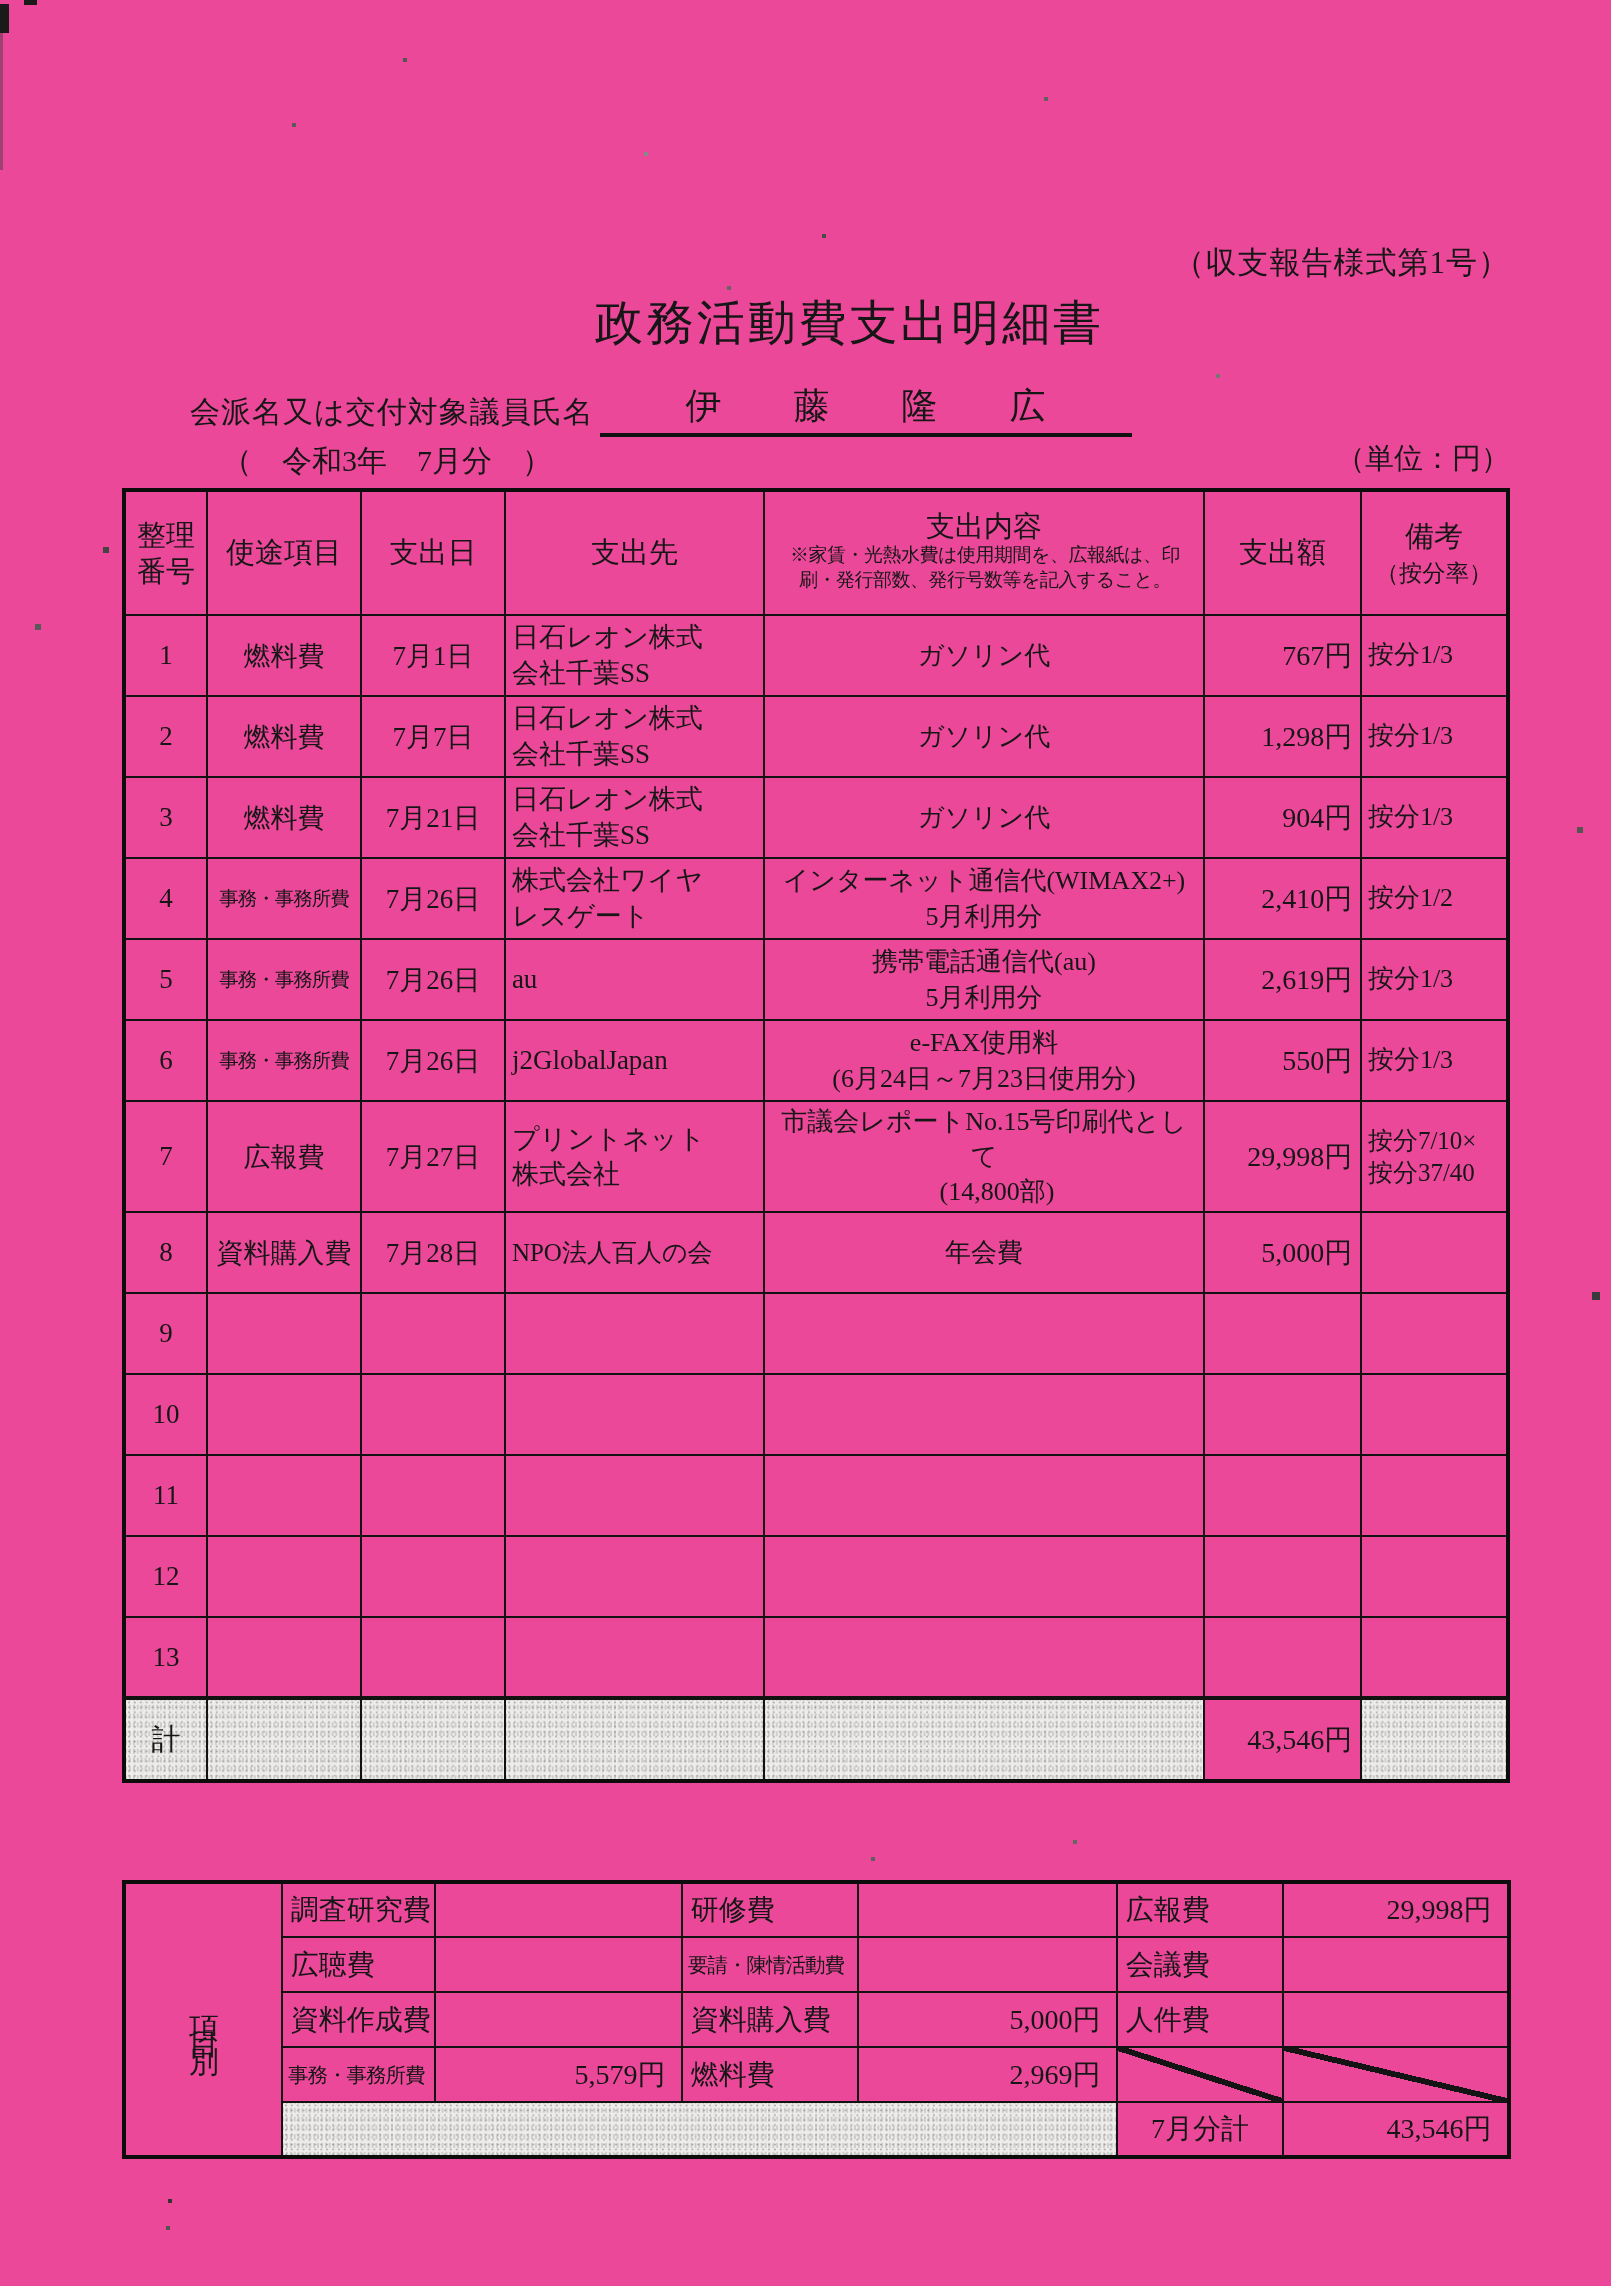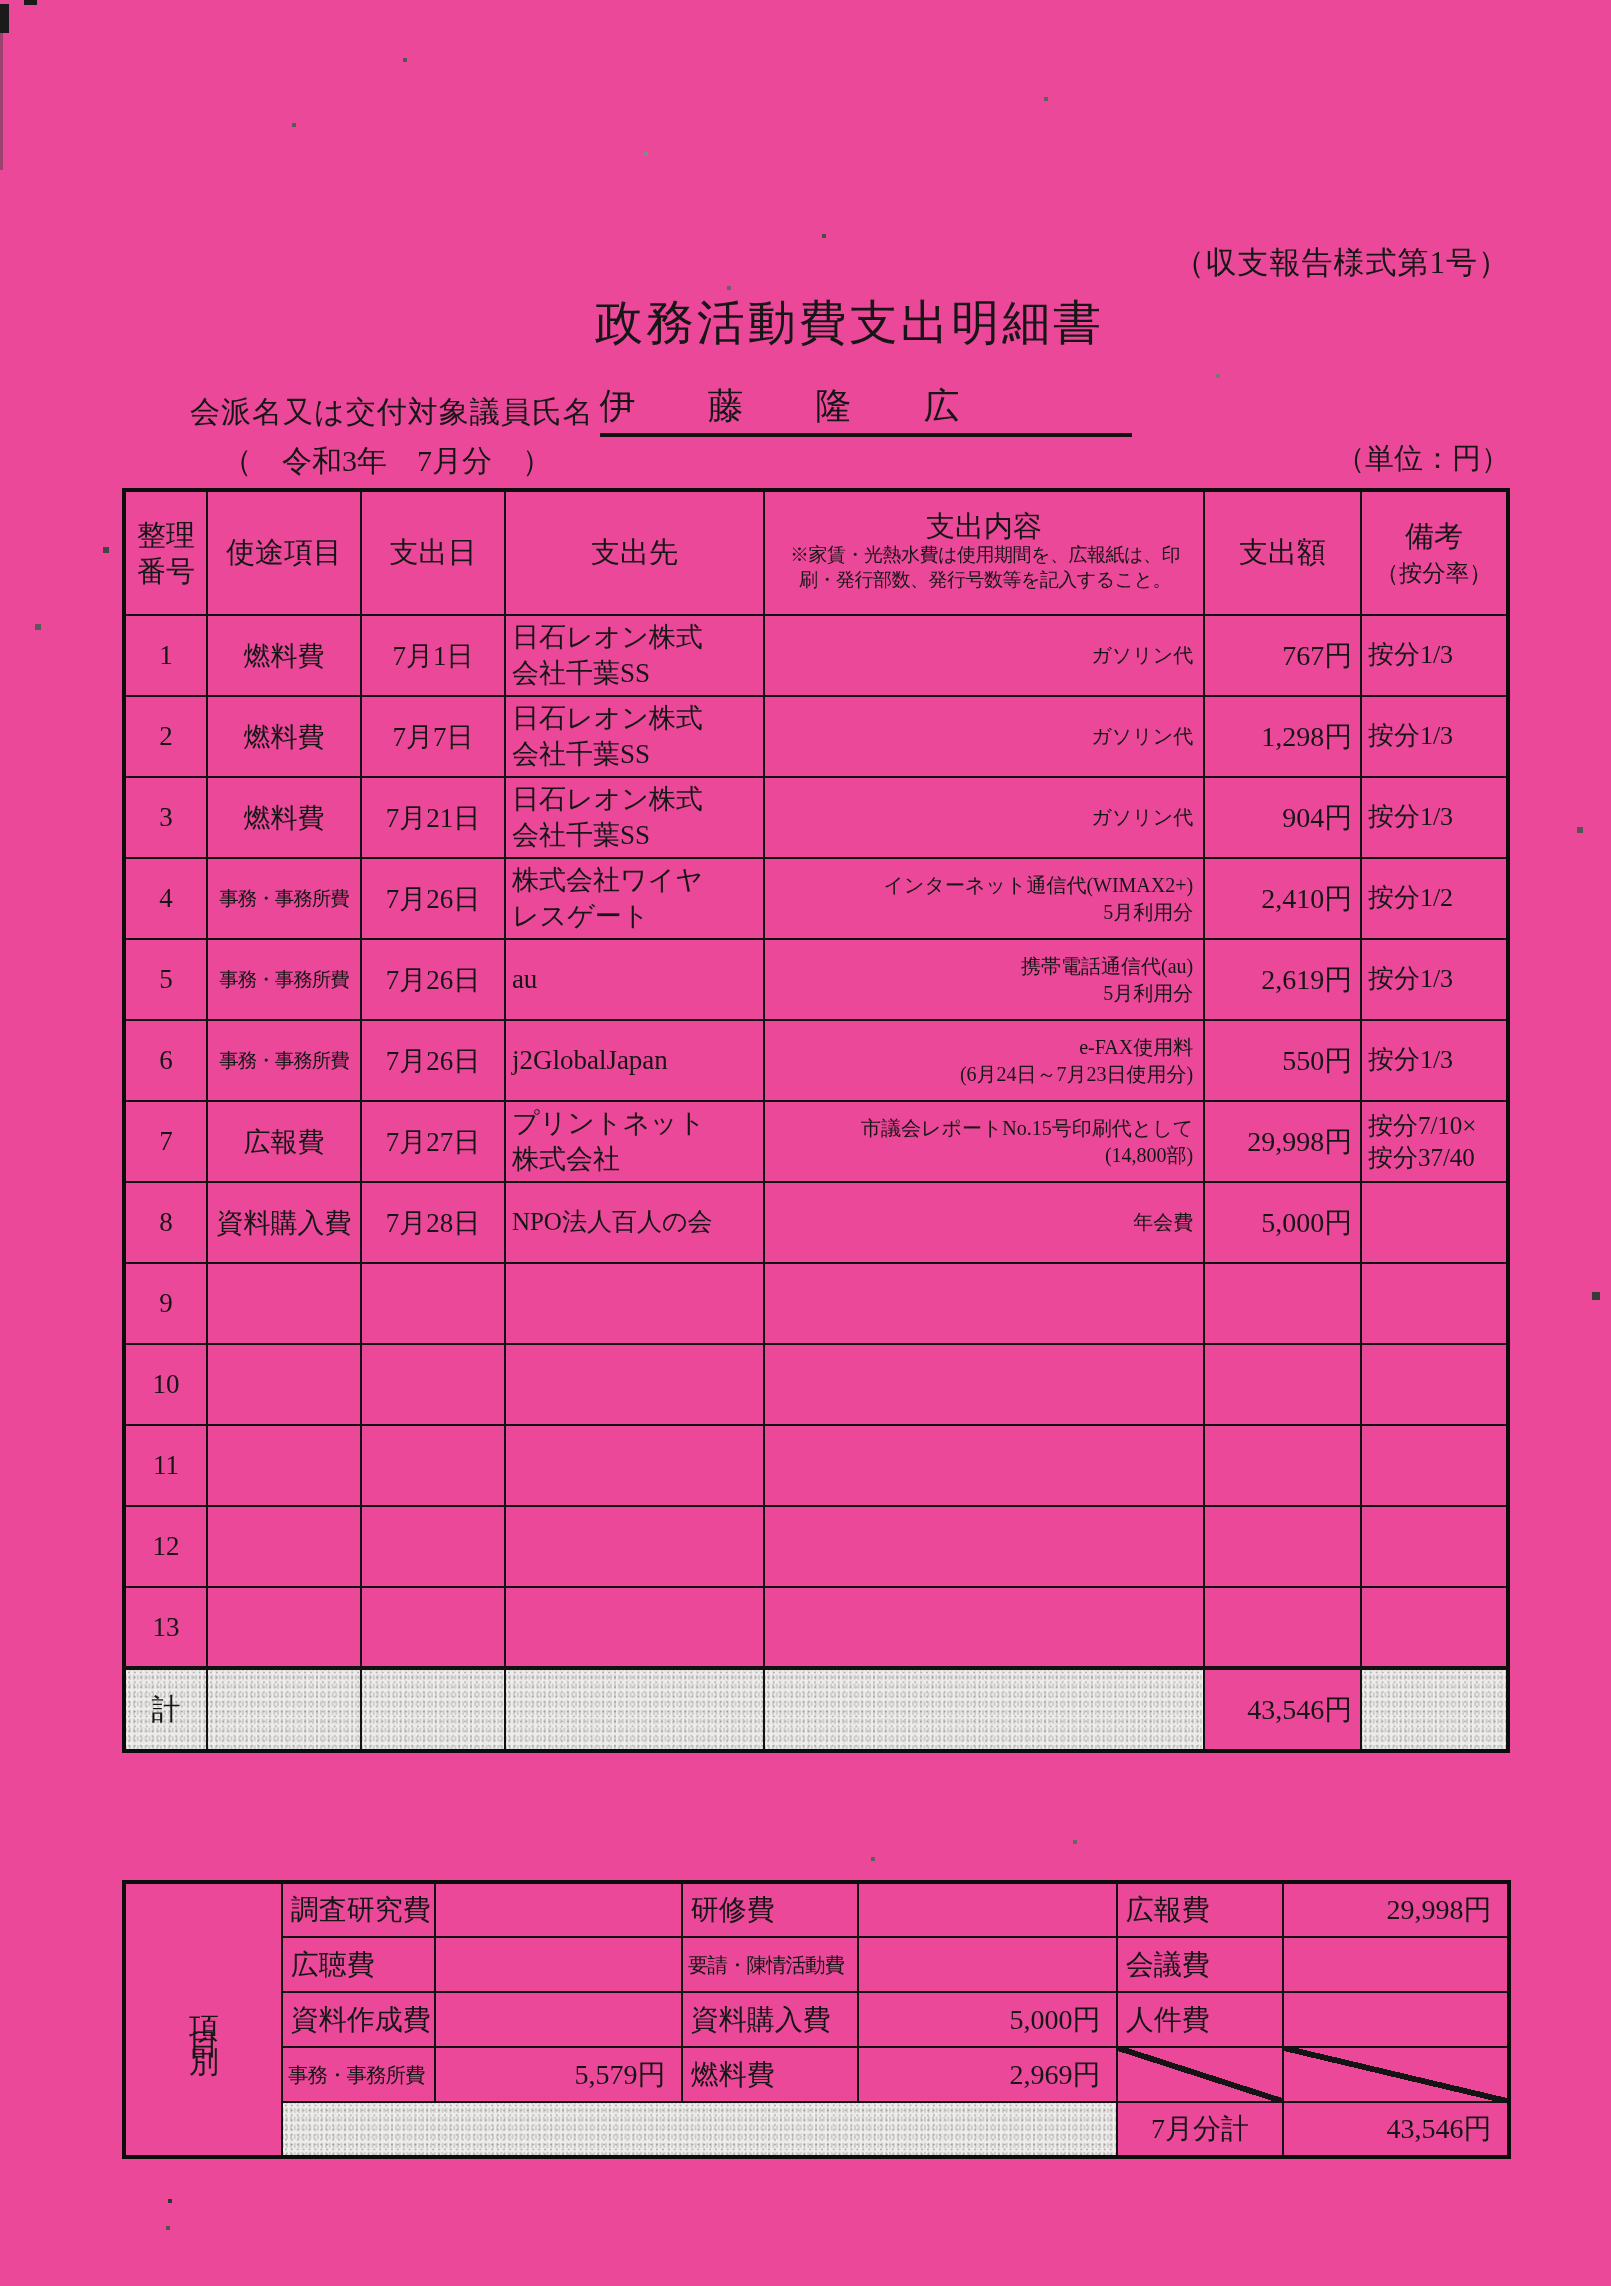--- a/index.html
+++ b/index.html
@@ -11,21 +11,21 @@
     color:#161616;
     overflow:hidden;
   }
   .abs{position:absolute;}
   .form-number{top:242px;right:101px;font-size:31px;letter-spacing:1px;}
   .doc-title{top:291px;left:88px;right:0;text-align:center;font-size:48px;letter-spacing:2.9px;font-weight:500;}
   .name-row{top:382px;left:190px;display:flex;align-items:flex-end;}
   .name-label{font-size:30px;letter-spacing:1px;padding-bottom:3.9px;}
   .name-underline{
     width:532px;margin-left:5.9px;border-bottom:4.9px solid #121212;
-    text-align:left;font-size:36px;padding-bottom:2px;
+    text-align:center;font-size:36px;padding-bottom:2px;
   }
   .period{top:441px;left:222px;font-size:30px;}
   .unit{top:439px;right:101px;font-size:29px;}
 
   table{border-collapse:collapse;table-layout:fixed;}
   .main-table{left:122px;top:488px;width:1385px;}
   .main-table td,.main-table th{
     border:2.9px solid #121212;vertical-align:middle;
     overflow:hidden;font-weight:normal;
   }
@@ -37,21 +37,21 @@
   th{font-size:29px;text-align:center;}
   .hdr-no{white-space:pre-line;line-height:1.25;}
   .hdr-content .ttl{font-size:29px;text-align:center;line-height:1.1;margin-top:2px;}
   .hdr-content .note{font-size:19px;text-align:center;line-height:1.3;padding:0 7.8px 3.9px 9.8px;letter-spacing:-0.5px;}
   .hdr-remarks .sub{font-size:23.4px;}
   .c-no{text-align:center;font-size:27px;}
   .c-cat{text-align:center;font-size:27px;}
   .c-cat.sm{font-size:19.5px;letter-spacing:-1px;}
   .c-date{text-align:center;font-size:27px;}
   .c-payee{text-align:left;font-size:27px;padding:2px 5.9px;white-space:pre-line;line-height:1.3;}
-  .c-content{text-align:right;font-size:20px;padding:2px 9.8px;white-space:pre-line;line-height:1.35;}
+  .c-content{text-align:center;font-size:26px;padding:2px 9.8px;white-space:pre-line;line-height:1.35;}
   .c-amount{text-align:right;font-size:28px;padding-right:7.8px;}
   .c-remarks{text-align:left;font-size:26px;padding-left:5.9px;white-space:pre-line;line-height:1.25;}
   .c-total-label{text-align:center;font-size:29px;}
 
   .hatch{
     background-color:#eeedeb;
     background-image:
       radial-gradient(rgba(40,40,40,0.30) 1px, transparent 1.4px),
       radial-gradient(rgba(40,40,40,0.16) 1px, transparent 1.4px),
       radial-gradient(rgba(90,90,90,0.18) 1px, transparent 1.2px);

